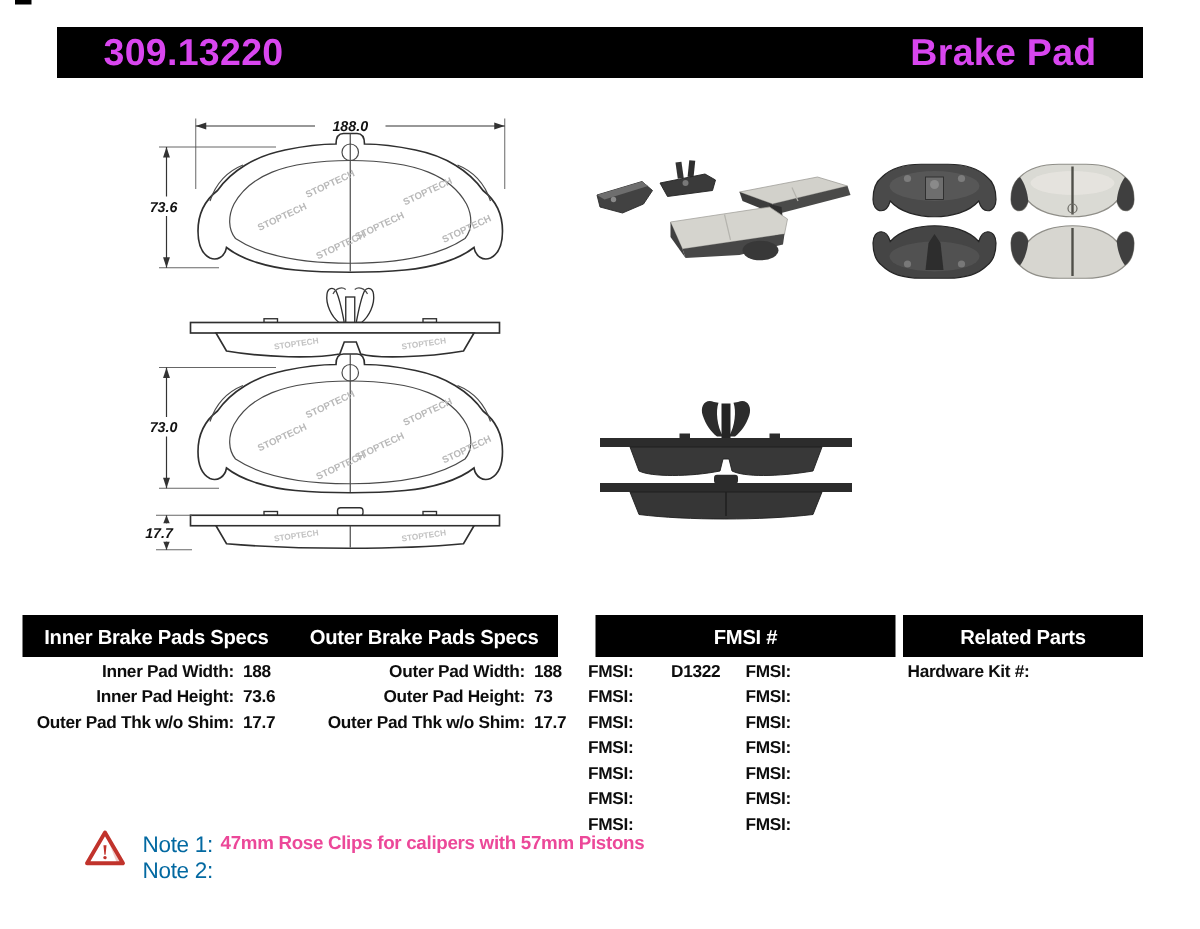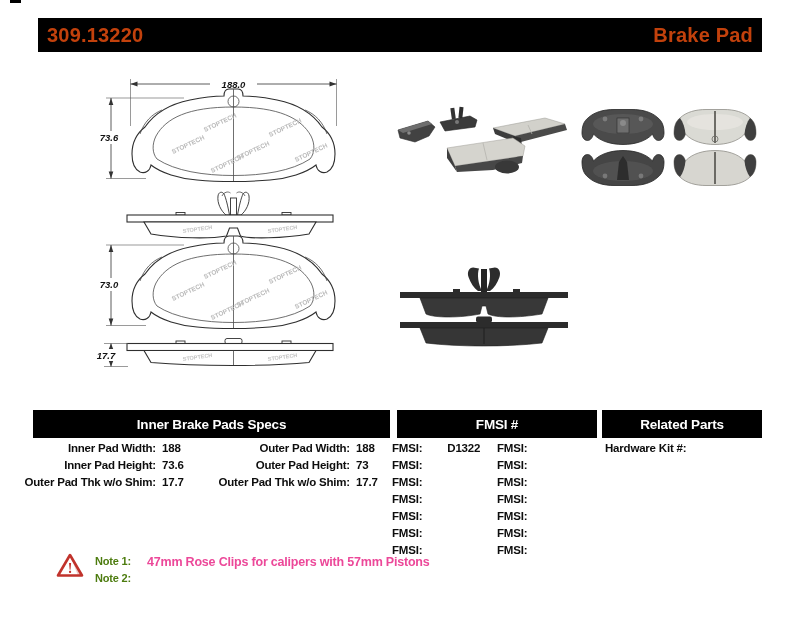--- a/index.html
+++ b/index.html
@@ -5,22 +5,22 @@
   html,body { margin:0; padding:0; background:#fff; }
   .page {
     position:relative; width:800px; height:619px; background:#ffffff;
     font-family:"Liberation Sans", sans-serif; color:#111; overflow:hidden;
   }
   .corner-mark { position:absolute; left:10px; top:0; width:11px; height:3px; background:#000; }
 
   
   .header-bar {
     position:absolute; left:38px; top:18px; width:724px; height:34px; background:#000;
-    color:#c2410c; display:flex; justify-content:space-between; align-items:center;
-    padding:0 9px; box-sizing:border-box; font-weight:bold; font-size:20px; letter-spacing:0.2px;
+    color:#d946ef; display:flex; justify-content:space-between; align-items:center;
+    padding:0 31px; box-sizing:border-box; font-weight:bold; font-size:25px; letter-spacing:0.2px;
   }
 
   
   svg { position:absolute; overflow:visible; }
   .draw-stroke { fill:#ffffff; stroke:#2f2f2f; stroke-width:1.1; }
   .draw-thin   { fill:none; stroke:#4a4a4a; stroke-width:0.8; }
   .dim-line    { stroke:#333; stroke-width:0.8; fill:none; }
   .dim-ext     { stroke:#555; stroke-width:0.6; fill:none; }
   .dim-arrow   { fill:#333; }
   .dim-text    { font-family:"Liberation Sans", sans-serif; font-size:9.5px; font-weight:bold; font-style:italic; fill:#111; }
@@ -43,21 +43,21 @@
   .speccol, .fmsicol, .relcol { font-size:11.5px; font-weight:bold; letter-spacing:-0.2px; color:#0d0d0d; }
 
   .fmsicol { position:absolute; top:441px; }
   .frow { position:relative; height:17px; white-space:nowrap; padding-top:1px; box-sizing:border-box; }
   .frow .fv { margin-left:25px; }
 
   .relcol { position:absolute; left:605px; top:441px; }
   .relcol .rv { margin-left:5px; }
 
   
-  .note-label { position:absolute; font-size:11px; font-weight:bold; color:#4d7c0f; letter-spacing:-0.2px; white-space:nowrap; }
+  .note-label { position:absolute; font-size:15px; font-weight:normal; color:#0369a1; letter-spacing:-0.2px; white-space:nowrap; }
   .note-red   { position:absolute; font-size:12.5px; font-weight:bold; color:#ec4899; letter-spacing:-0.2px; white-space:nowrap; }
 </style>
 </head>
 <body>
 
 <div class="page">
 
   <div class="corner-mark"></div>
 
   <div class="header-bar">
@@ -224,22 +224,23 @@
       <path d="M 22 36 L 150 36 L 144 52 C 120 56 98 56 90 52 L 88 44 L 84 44 L 82 52 C 62 56 36 56 28 52 Z" fill="#383838" stroke="#1e1e1e" stroke-width="0.6"></path>
     </g>
     <g>
       <rect x="78" y="54.5" width="16" height="6" rx="2" fill="#2c2c2c"></rect>
       <rect x="2" y="60" width="168" height="6" fill="#2c2c2c"></rect>
       <path d="M 22 66 L 150 66 L 144 81 C 110 85 60 85 28 81 Z" fill="#363636" stroke="#1e1e1e" stroke-width="0.6"></path>
       <path d="M 86 66 V 82" stroke="#1f1f1f" stroke-width="1"></path>
     </g>
   </svg>
 
-  <div class="thead split" style="left:33px; width:357px;">
+  <div class="thead split" style="left:15px; width:357px;">
     <span class="half">Inner Brake Pads Specs</span>
+    <span class="half">Outer Brake Pads Specs</span>
   </div>
   <div class="thead" style="left:602px; width:160px;">Related Parts</div>
   <div class="thead" style="left:397px; width:200px;">FMSI #</div>
 
   <div class="speccol" style="left:0;">
     <div class="srow">
       <span class="lbl">Inner Pad Width:</span>
       <span class="val">188</span>
     </div>
     <div class="srow">

